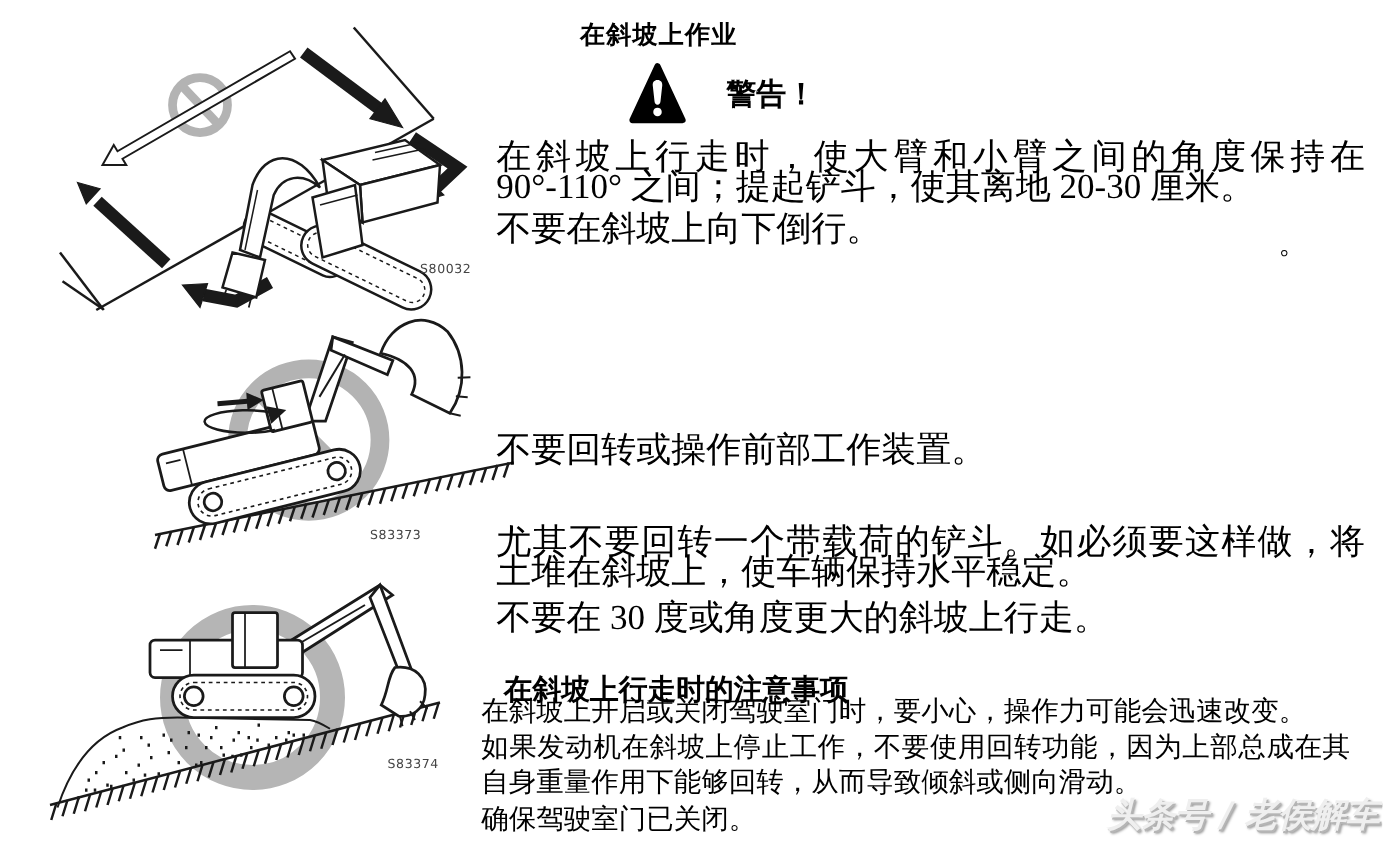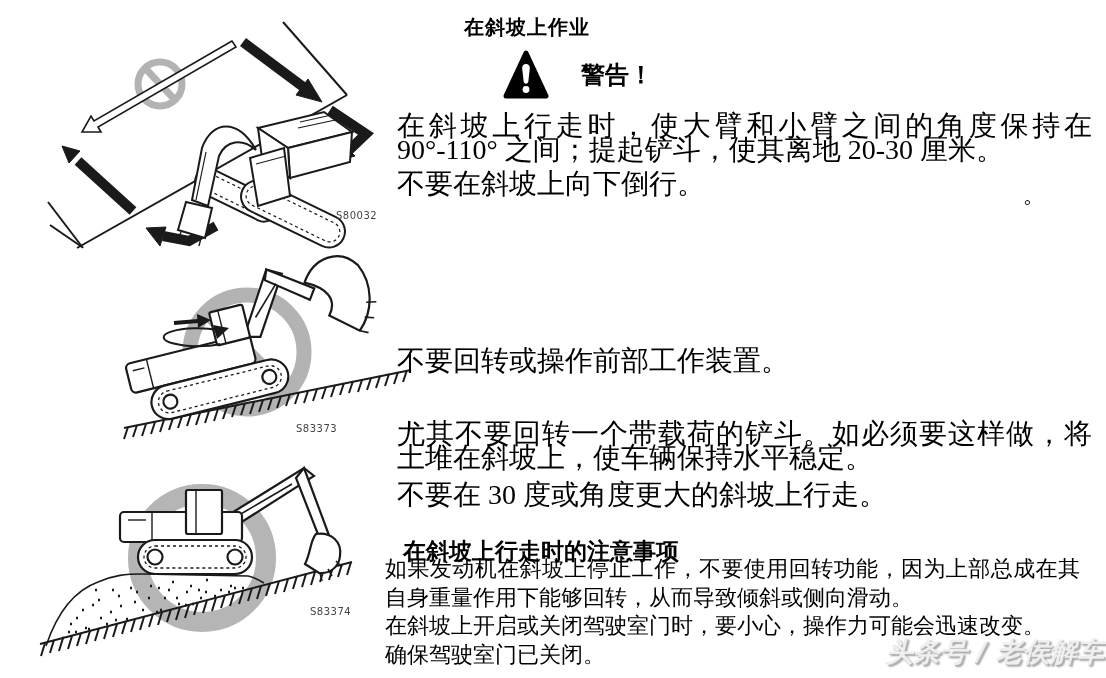--- a/index.html
+++ b/index.html
@@ -183,19 +183,19 @@
 
   <p class="para" style="top:102px;">在斜坡上行走时，使大臂和小臂之间的角度保持在 90°-110° 之间；提起铲斗，使其离地 20-30 厘米。</p>
   <p class="para" style="top:160px;">不要在斜坡上向下倒行。</p>
   <span class="stray-degree">°</span>
   <p class="para" style="top:337px;">不要回转或操作前部工作装置。</p>
   <p class="para" style="top:410px;">尤其不要回转一个带载荷的铲斗。如必须要这样做，将土堆在斜坡上，使车辆保持水平稳定。</p>
   <p class="para" style="top:471px;">不要在 30 度或角度更大的斜坡上行走。</p>
 
   <h2 class="sec-heading">在斜坡上行走时的注意事项</h2>
   <div class="sec-block">
+    <p>在斜坡上开启或关闭驾驶室门时，要小心，操作力可能会迅速改变。</p>
     <p>如果发动机在斜坡上停止工作，不要使用回转功能，因为上部总成在其自身重量作用下能够回转，从而导致倾斜或侧向滑动。</p>
-    <p>在斜坡上开启或关闭驾驶室门时，要小心，操作力可能会迅速改变。</p>
     <p>确保驾驶室门已关闭。</p>
   </div>
 
   <div class="watermark">头条号 / 老侯解车</div>
 </div>
 
 </body></html>

